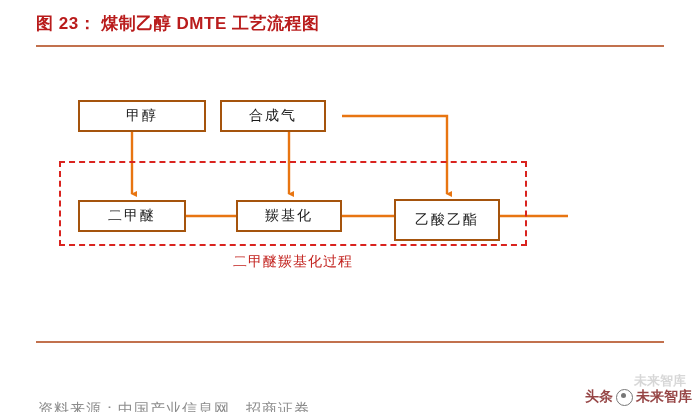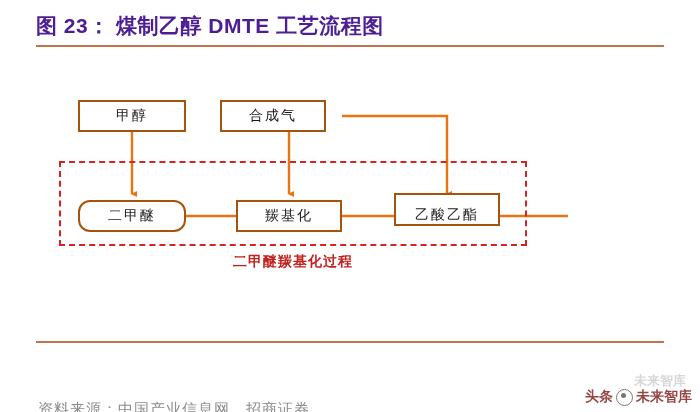--- a/index.html
+++ b/index.html
@@ -14,24 +14,24 @@
     overflow: hidden;
     font-family: "Liberation Sans", "DejaVu Sans", sans-serif;
     background: #ffffff;
   }
 
   
   #figure-title {
     position: absolute;
     left: 36px;
     top: 12px;
-    font-size: 21px;
+    font-size: 17px;
     font-weight: bold;
     letter-spacing: 0.5px;
-    color: #4c1d95;
+    color: #b91c1c;
     white-space: nowrap;
   }
   #title-rule {
     position: absolute;
     left: 36px;
     top: 45px;
     width: 628px;
     height: 2px;
     background: #c2714d;
   }
@@ -55,25 +55,25 @@
     color: #1a1a1a;
     font-size: 14px;
     letter-spacing: 2px;
     display: flex;
     align-items: center;
     justify-content: center;
     white-space: nowrap;
   }
 
   
-  #node-methanol      { left: 78px;  top: 45px;  width: 108px; height: 32px; }
+  #node-methanol      { left: 78px;  top: 45px;  width: 128px; height: 32px; }
   #node-syngas        { left: 220px; top: 45px;  width: 106px; height: 32px; }
-  #node-dme           { left: 78px;  top: 145px; width: 108px; height: 32px; border-radius: 12px; }
+  #node-dme           { left: 78px;  top: 145px; width: 108px; height: 32px; }
   #node-carbonylation { left: 236px; top: 145px; width: 106px; height: 32px; }
-  #node-ethylacetate  { left: 394px; top: 138px; width: 106px; height: 33px; align-items: flex-end; }
+  #node-ethylacetate  { left: 394px; top: 144px; width: 106px; height: 42px; }
   #node-ethanol       { left: 568px; top: 145px; width: 96px;  height: 32px; }
 
   
   #group-region {
     position: absolute;
     left: 59px;
     top: 106px;
     width: 468px;
     height: 85px;
     box-sizing: border-box;
@@ -81,21 +81,21 @@
     background: transparent;
     pointer-events: none;
   }
   #group-label {
     position: absolute;
     left: 59px;
     top: 198px;
     width: 468px;
     text-align: center;
     font-size: 14px;
-    font-weight: bold;
+    font-weight: normal;
     letter-spacing: 1px;
     color: #c2211d;
     white-space: nowrap;
   }
 
   
   #footer-rule {
     position: absolute;
     left: 36px;
     top: 341px;

